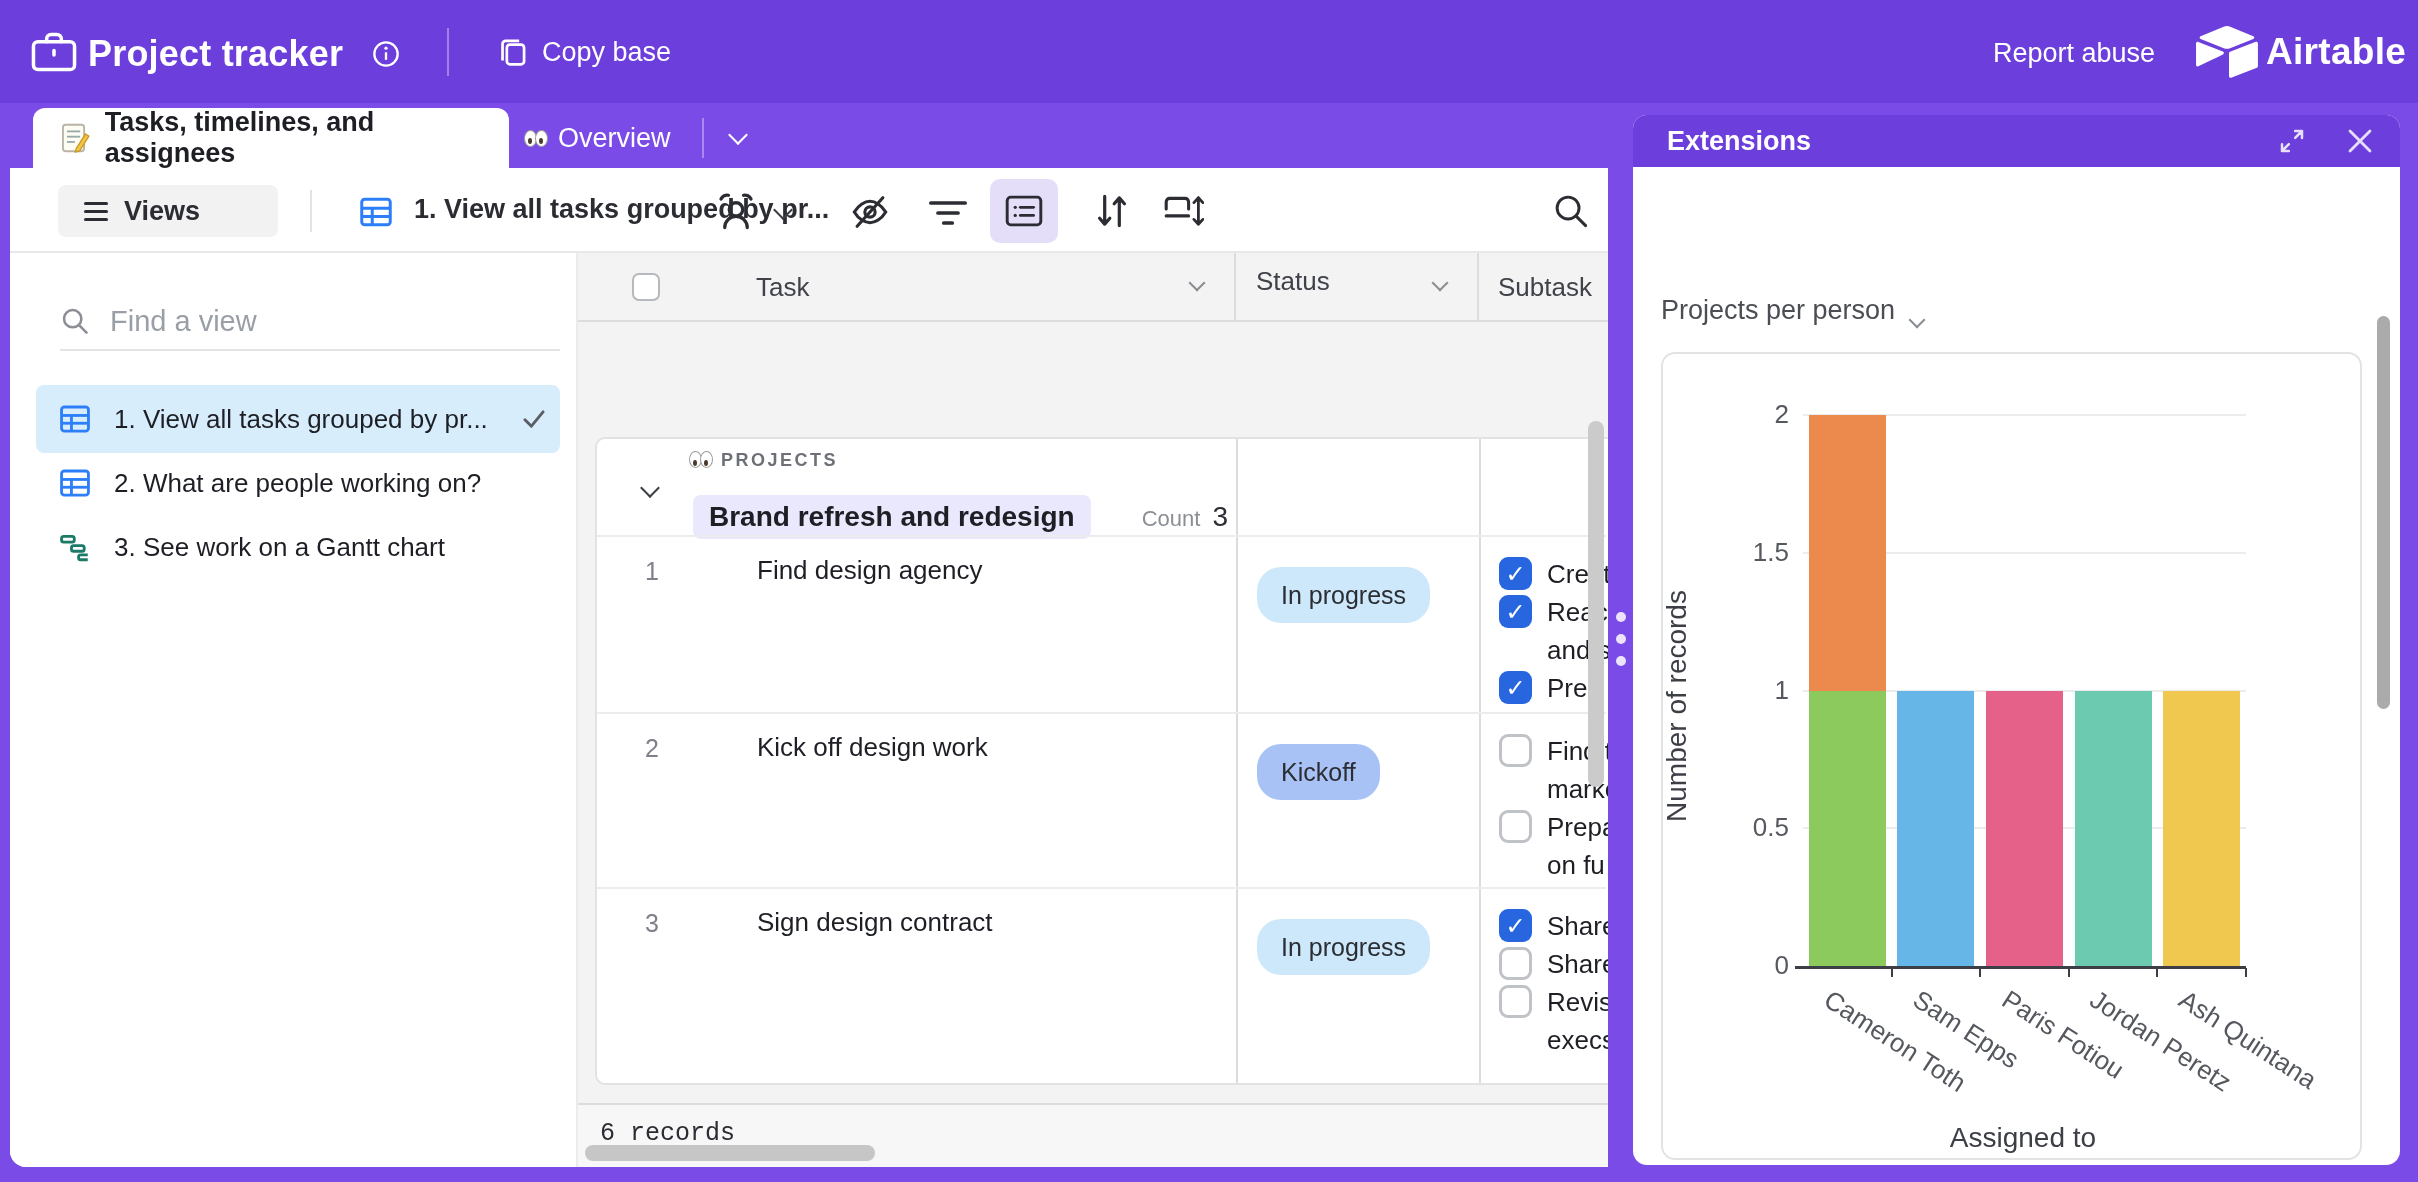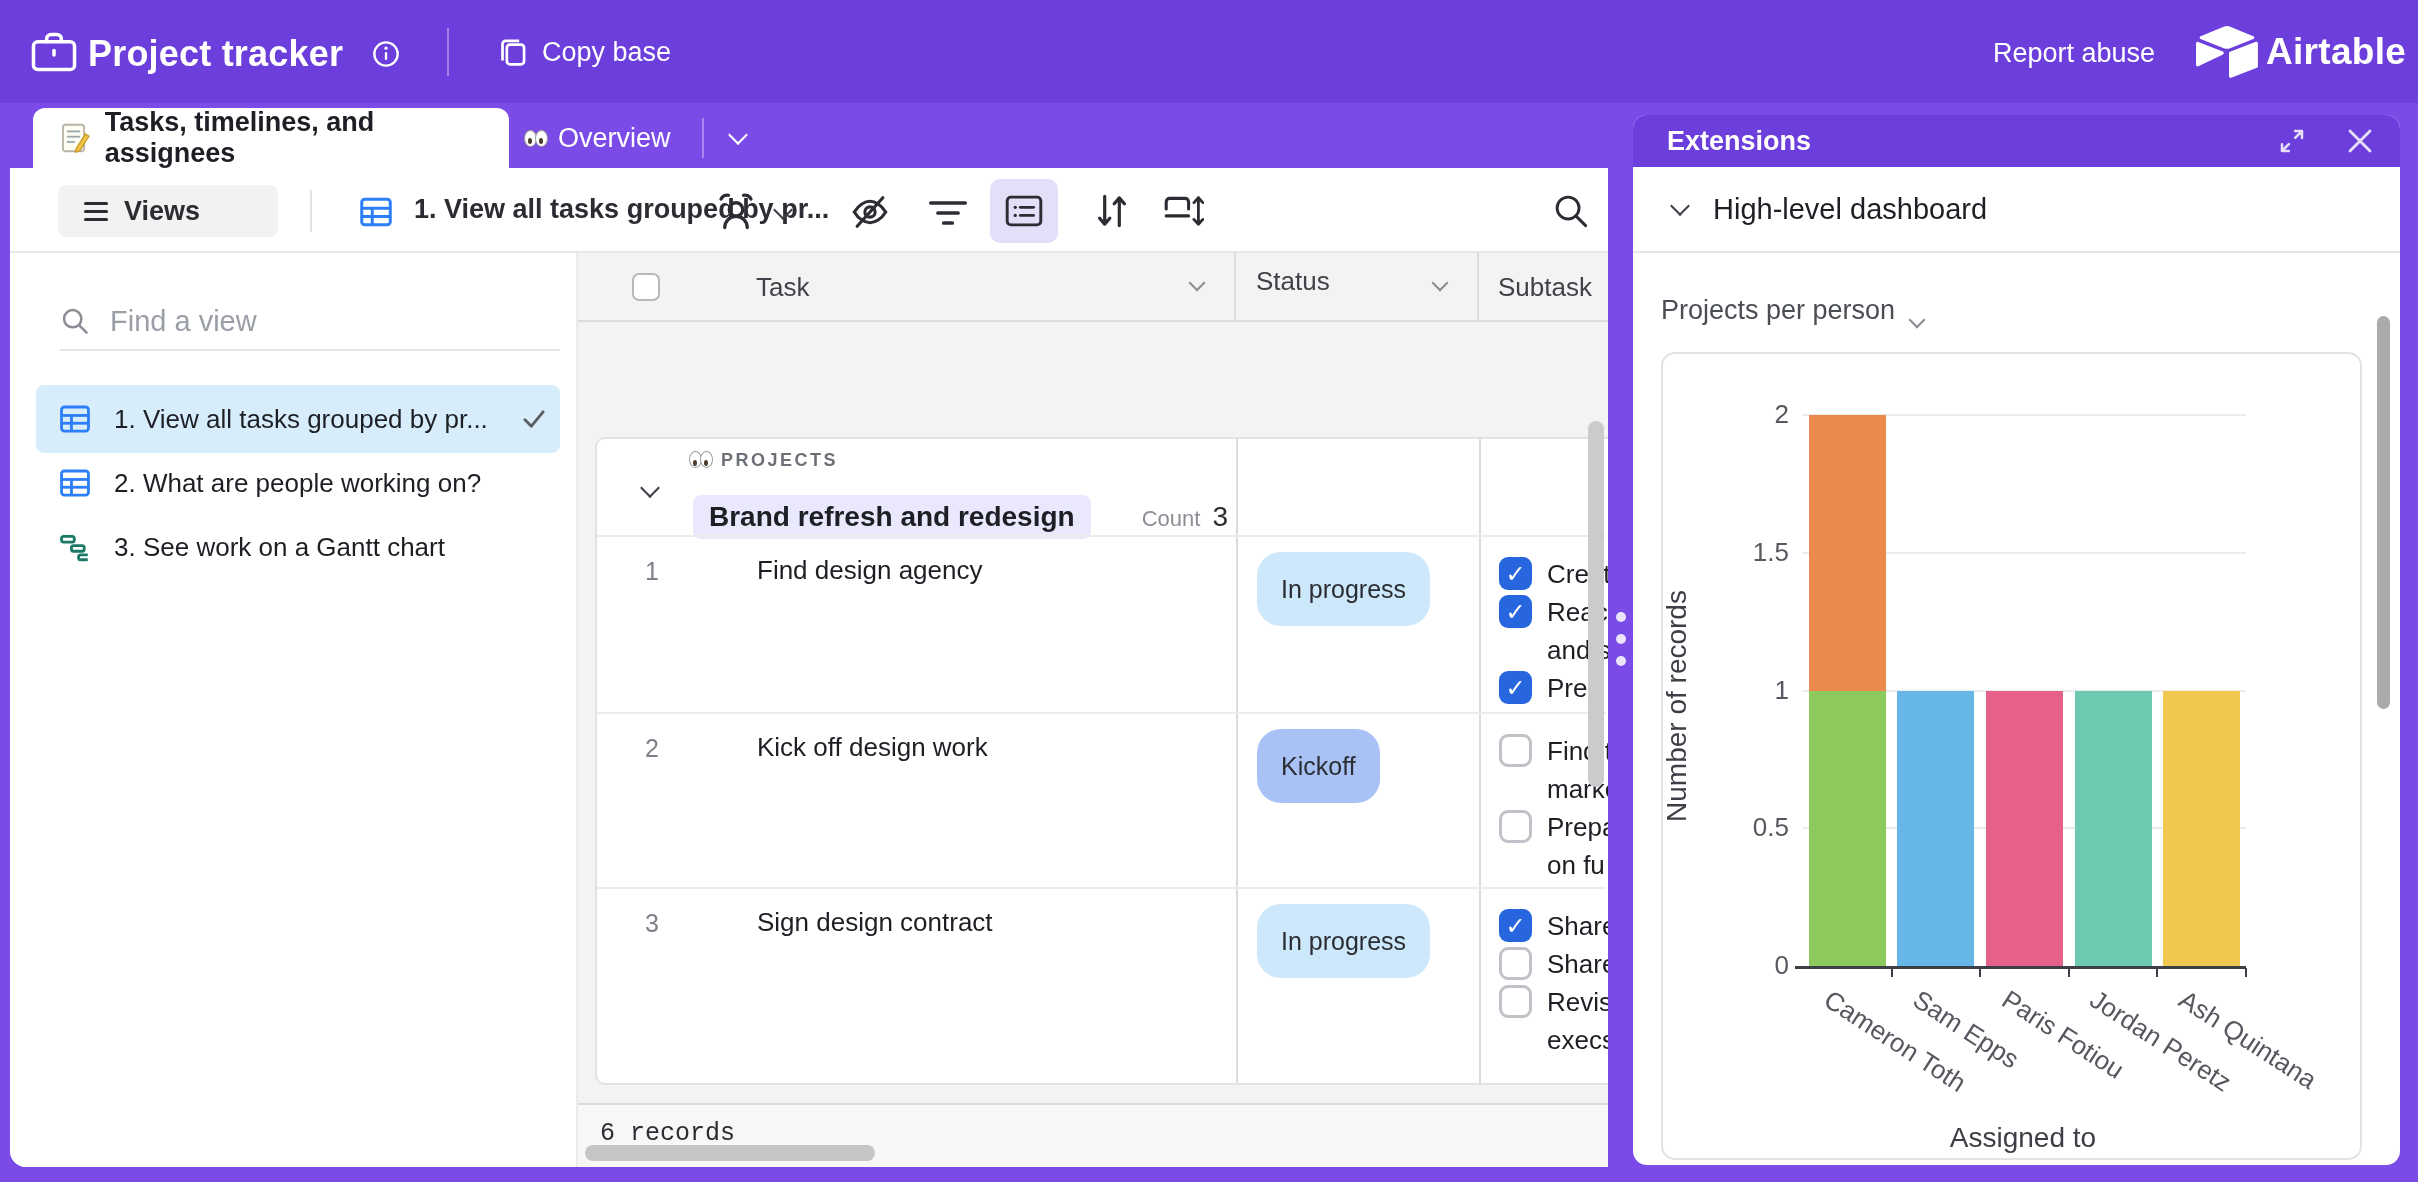--- a/index.html
+++ b/index.html
@@ -50,21 +50,21 @@
   .colline{width:2px;background:#DCDCDC;}
   .hcheck{left:54px;top:20px;width:28px;height:28px;border:2px solid #B5B8BD;border-radius:7px;background:#fff;box-sizing:border-box;}
   .gcard{left:17px;width:1013px;background:#fff;border:2px solid #E2E2E2;border-right:none;box-sizing:border-box;}
   .kicker{font-size:18px;font-weight:600;letter-spacing:2.5px;color:#6d7077;}
   .gtitle-pill{background:#E9E8FC;border-radius:8px;padding:6px 16px;font-size:28px;font-weight:bold;color:#1d1f25;white-space:nowrap;}
   .count-label{font-size:22px;color:#8b8e95;}
   .count-num{font-size:28px;color:#2b2d33;margin-left:12px;}
   .rowline{left:0;width:1009px;height:2px;background:#ECECEC;}
   .rownum{font-size:25px;color:#7e8187;}
   .tasktext{font-size:26px;color:#1d1f25;}
-  .pill{height:48px;border-radius:24px;display:inline-flex;align-items:center;padding:13px 24px;font-size:25px;color:#2b2d33;white-space:nowrap;}
+  .pill{height:48px;border-radius:24px;display:inline-flex;align-items:center;padding:4px 24px;font-size:25px;color:#2b2d33;white-space:nowrap;margin-top:15px;}
   .pill-inprogress{background:#CCE8FA;}
   .pill-kickoff{background:#A8C2F6;}
   .stline-text{font-size:26px;color:#1d1f25;width:62px;overflow:hidden;white-space:nowrap;}
   .cb{width:33px;height:33px;border-radius:9px;box-sizing:border-box;}
   .cb.checked{background:#2866E0;color:#fff;display:flex;align-items:center;justify-content:center;font-size:24px;font-weight:bold;}
   .cb.unchecked{border:3px solid #BFC2C7;background:#fff;}
   .tfoot{left:0;top:850px;width:1030px;height:64px;background:#F7F7F7;border-top:2px solid #DCDCDC;box-sizing:border-box;}
   .records-label{font-size:25px;color:#2b2d33;font-family:Liberation Mono, monospace;}
   .hscroll{left:7px;top:40px;width:290px;height:16px;background:#C6C6C6;border-radius:8px;}
   .vscroll{width:16px;background:#CBCBCB;border-radius:8px;}
@@ -375,24 +375,20 @@
           <path d="M9.5 20 H4 v-5.5 M4 20 l5.5-5.5"></path>
           <path d="M4 9.5 V4 h5.5 M4 4 l5.5 5.5" opacity="0"></path>
         </g>
       </svg>
     <svg class="abs" style="left:712px;top:11px" width="30" height="30" viewBox="0 0 24 24">
         <g stroke="#E6DEFB" stroke-width="2.2" stroke-linecap="round">
           <line x1="4" y1="4" x2="20" y2="20"></line>
           <line x1="20" y1="4" x2="4" y2="20"></line>
         </g>
       </svg>
-  </div>
-  <div class="abs ext-row">
-    <span class="chev dark" style="margin-top:-6px"></span>
-    <span class="ext-row-label">High-level dashboard</span>
   </div>
   <div class="abs chart-select">
     <span class="chart-select-label">Projects per person</span>
     <span class="chev gray" style="margin-top:-4px"></span>
   </div>
 
   <div class="abs chart-card" id="chart-card">
     <div class="axis-title" style="left:14px;top:336px;transform:rotate(-90deg);transform-origin:center;width:0;white-space:nowrap;display:flex;justify-content:center">Number of records</div>
     <div class="axis-title" style="left:240px;top:768px;width:240px;text-align:center">Assigned to</div>
   <div class="ytick" style="left: 56px; top: 596px;">0</div>

